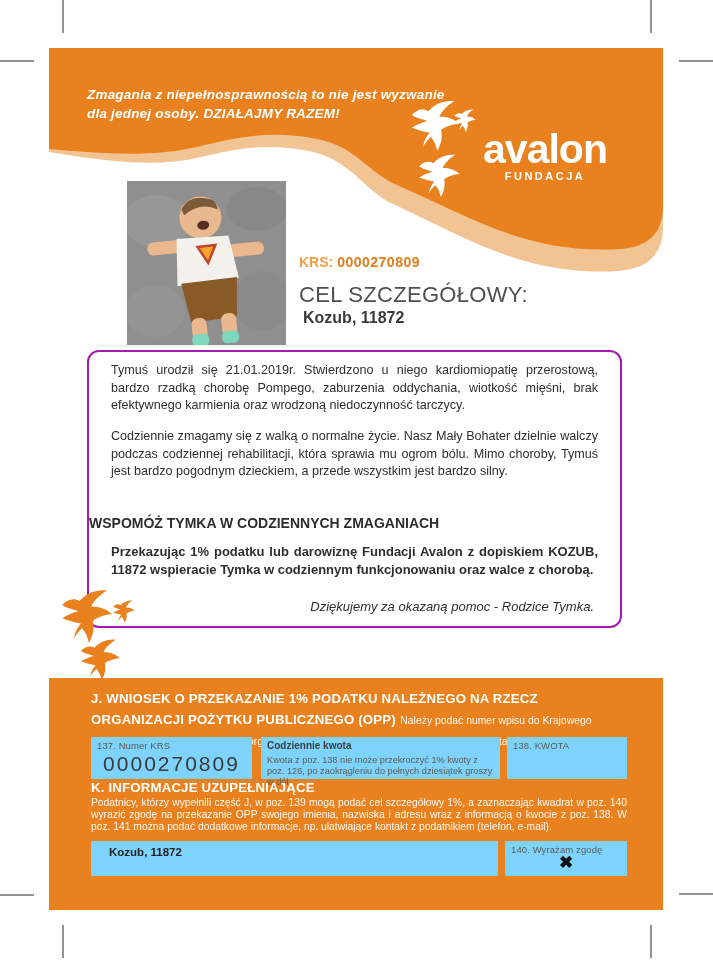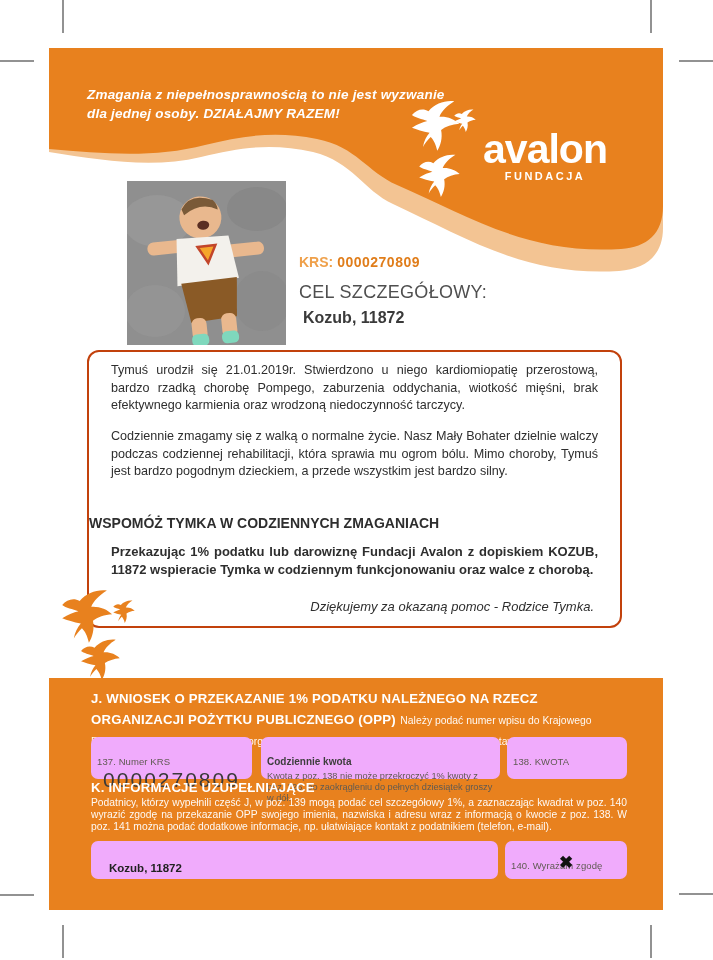--- a/index.html
+++ b/index.html
@@ -32,47 +32,47 @@
     color:#ffffff;font-size:11px;letter-spacing:2.5px;font-weight:bold;
   }
 
   
   .photo{position:absolute;left:78px;top:133px;width:159px;height:164px;overflow:hidden;}
 
   
   .krs-line{position:absolute;left:250px;top:206px;font-size:14px;font-weight:bold;white-space:nowrap;}
   .krs-line .lab{color:#efa04a;font-weight:bold;}
   .krs-line .val{color:#e07d1a;letter-spacing:.5px;}
-  .goal-label{position:absolute;left:250px;top:234px;font-size:18px;color:#4f4f4f;letter-spacing:.3px;}
+  .goal-label{position:absolute;left:250px;top:234px;font-size:22px;color:#4f4f4f;letter-spacing:.3px;}
   .goal-value{position:absolute;left:254px;top:261px;font-size:16px;font-weight:bold;color:#3a3a3a;}
 
   
   .story-box{
     position:absolute;left:38px;top:302px;width:535px;height:278px;box-sizing:border-box;
-    border:2px solid #c2410c;border-radius:12px;background:#ffffff;
+    border:2px solid #a21caf;border-radius:12px;background:#ffffff;
   }
   .story-box p{margin:0;color:#2e2e2e;}
   .sp{position:absolute;left:22px;right:22px;font-size:12.6px;line-height:17.5px;text-align:justify;}
   .sp1{top:10px;}
   .sp2{top:76px;}
   .cta-head{position:absolute;left:0;right:0;top:163px;text-align:left;font-weight:bold;font-size:14px;color:#1e1e1e;}
   .cta-text{position:absolute;left:22px;right:22px;top:191px;font-weight:bold;font-size:13px;line-height:18px;text-align:justify;color:#1e1e1e;}
   .thanks{position:absolute;right:26px;top:247px;font-style:italic;font-size:13px;color:#333;}
 
   .corner-birds{position:absolute;left:8px;top:535px;width:88px;height:104px;}
 
   
   .form{position:absolute;left:0;top:630px;width:614px;height:232px;background:#e8811e;}
   .j-title{position:absolute;left:42px;top:10px;width:536px;color:#ffffff;line-height:1.3;margin:0;}
   .j-title .big{font-weight:bold;font-size:13.2px;letter-spacing:.2px;}
   .j-title .small{font-size:10.4px;color:rgba(255,255,255,.95);}
   .frow{position:absolute;left:42px;width:536px;display:flex;}
   .row1{top:59px;height:42px;}
   .row2{top:163px;height:35px;}
-  .fbox{background:#f0abfc;box-sizing:border-box;padding:19px 6px;border-radius:7px;}
+  .fbox{background:#7dd3fc;box-sizing:border-box;padding:3px 6px;border-radius:1px;}
   .flabel{font-size:9.5px;color:#5f5a52;letter-spacing:.1px;}
   .f137{width:161px;margin-right:9px;text-align:left;}
   .f137 .big-num{font-size:21px;color:#3a3a3a;text-align:center;letter-spacing:2px;margin-top:1px;}
   .fkwota{width:239px;margin-right:7px;}
   .fkwota .bold-lab{font-size:10px;font-weight:bold;color:#3d3d3d;}
   .fkwota .info{font-size:9.2px;line-height:10.8px;color:#5f5a52;margin-top:4px;}
   .f138{width:120px;}
   .k-title{position:absolute;left:42px;top:102px;margin:0;color:#ffffff;font-weight:bold;font-size:13.2px;letter-spacing:.2px;}
   .k-desc{position:absolute;left:42px;top:119px;width:536px;margin:0;color:rgba(255,255,255,.95);font-size:10.3px;line-height:12px;text-align:justify;}
   .f139{width:407px;margin-right:7px;}

